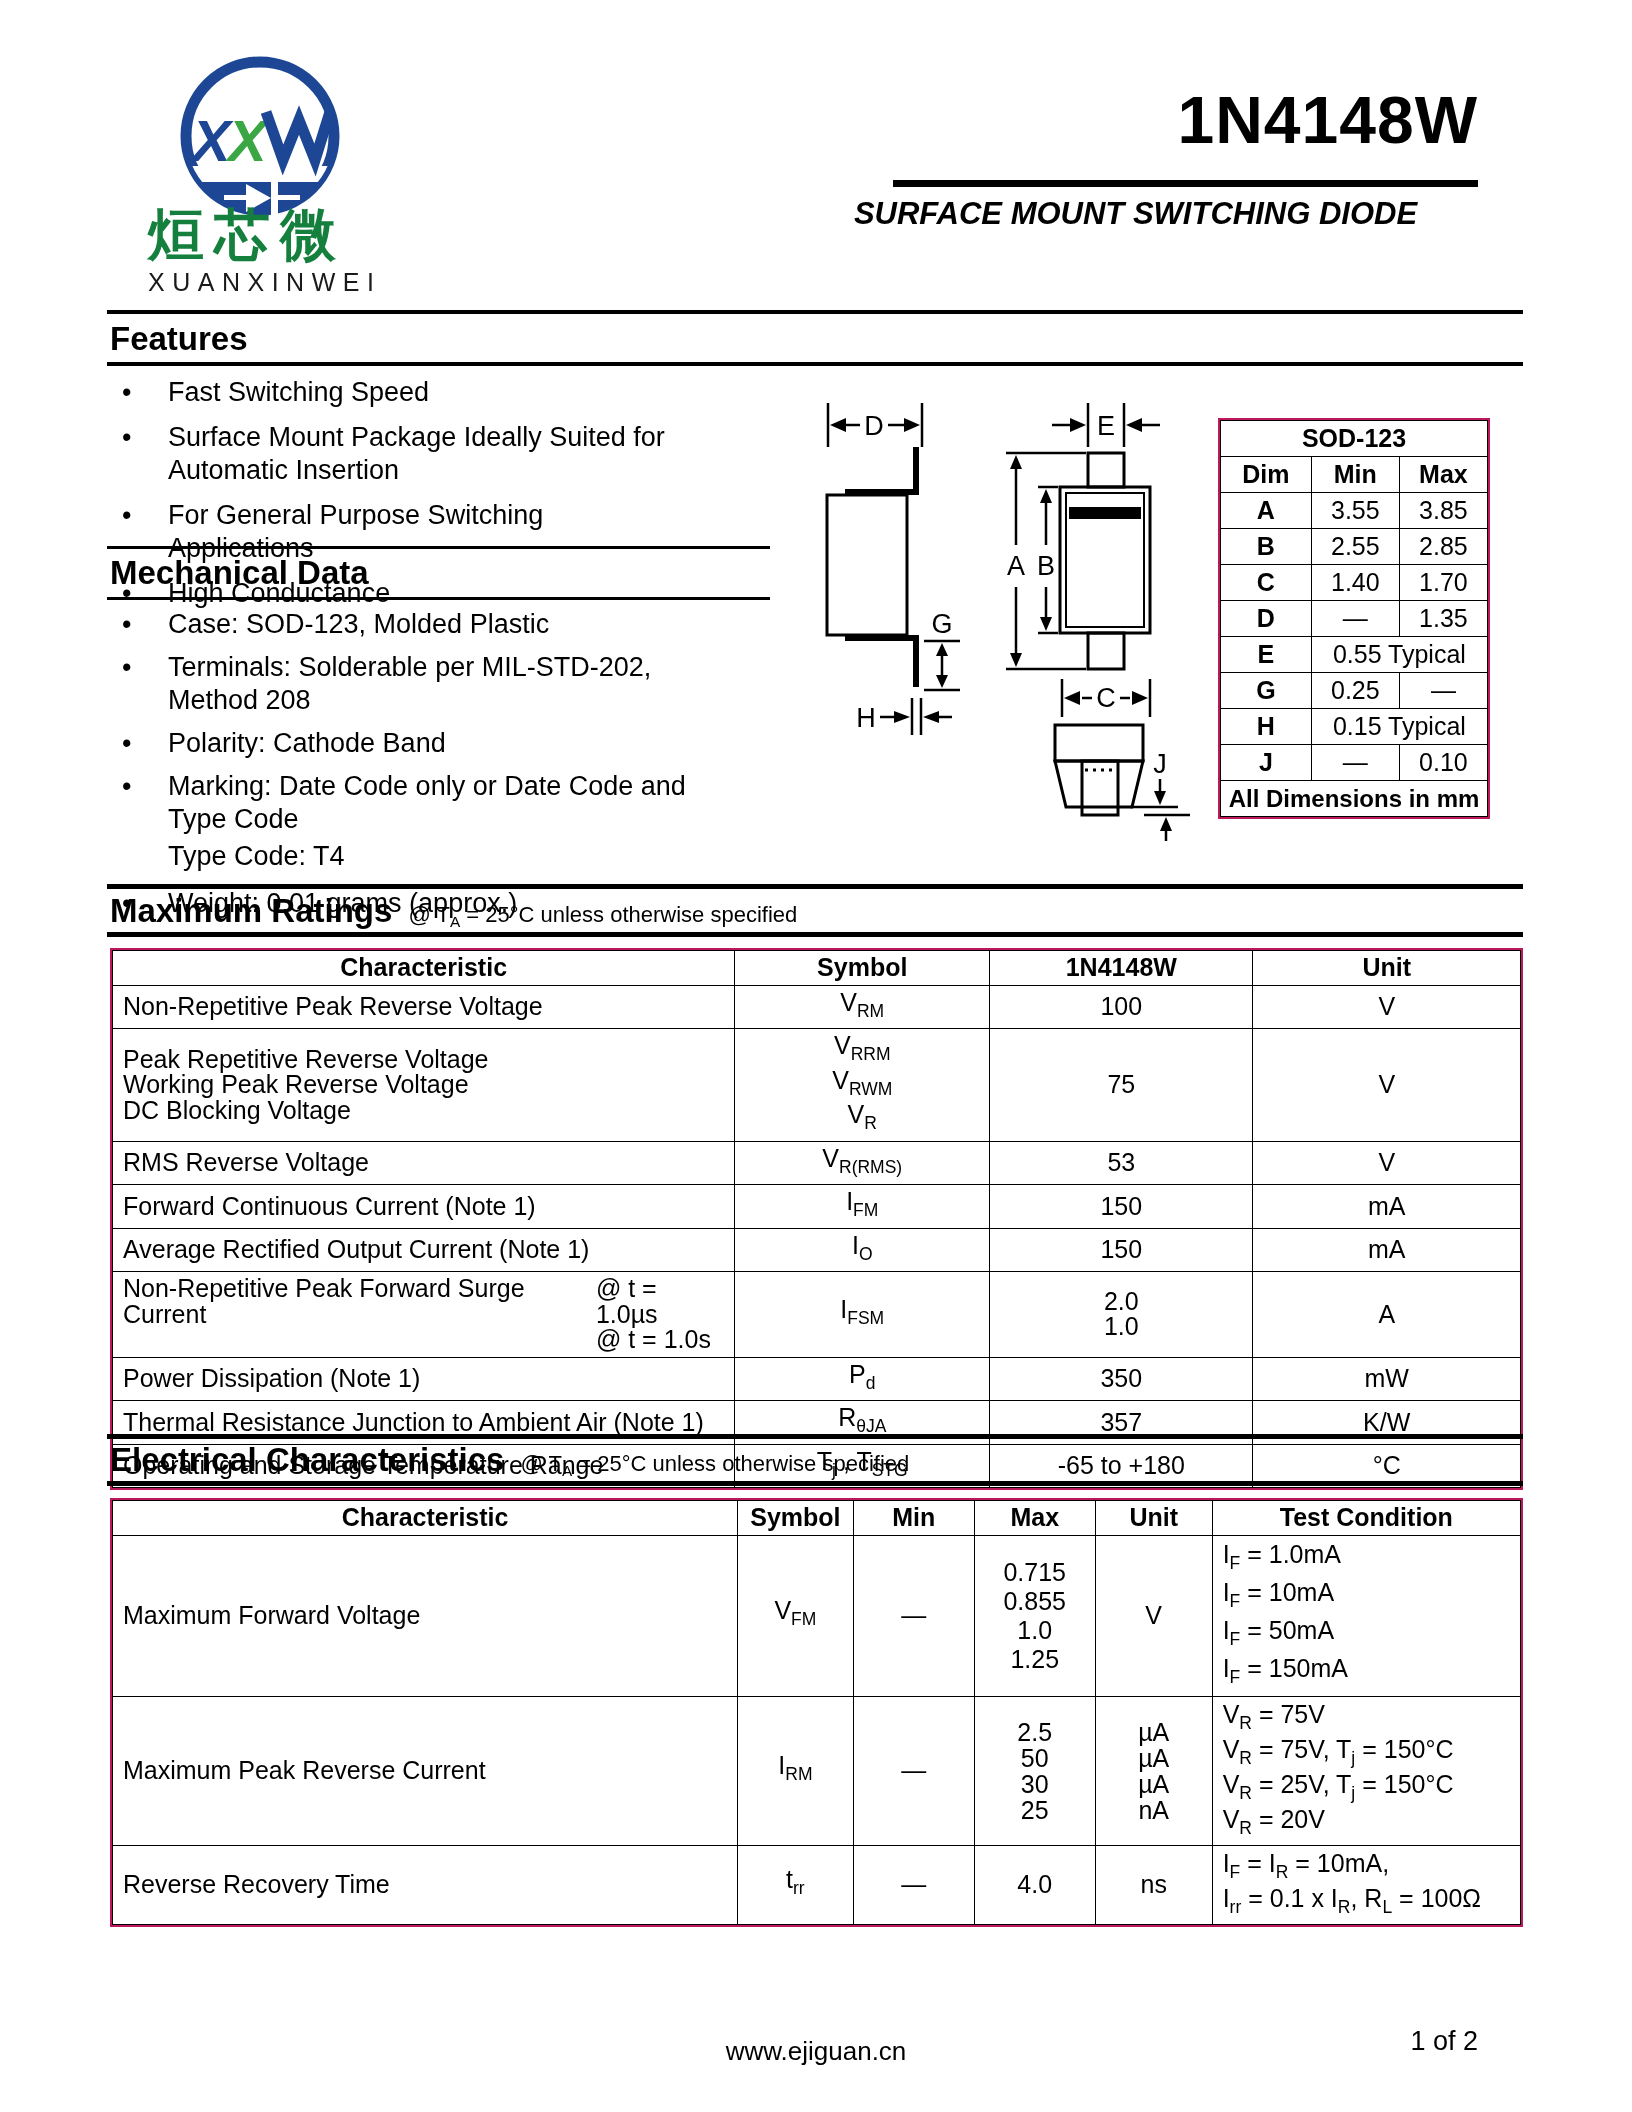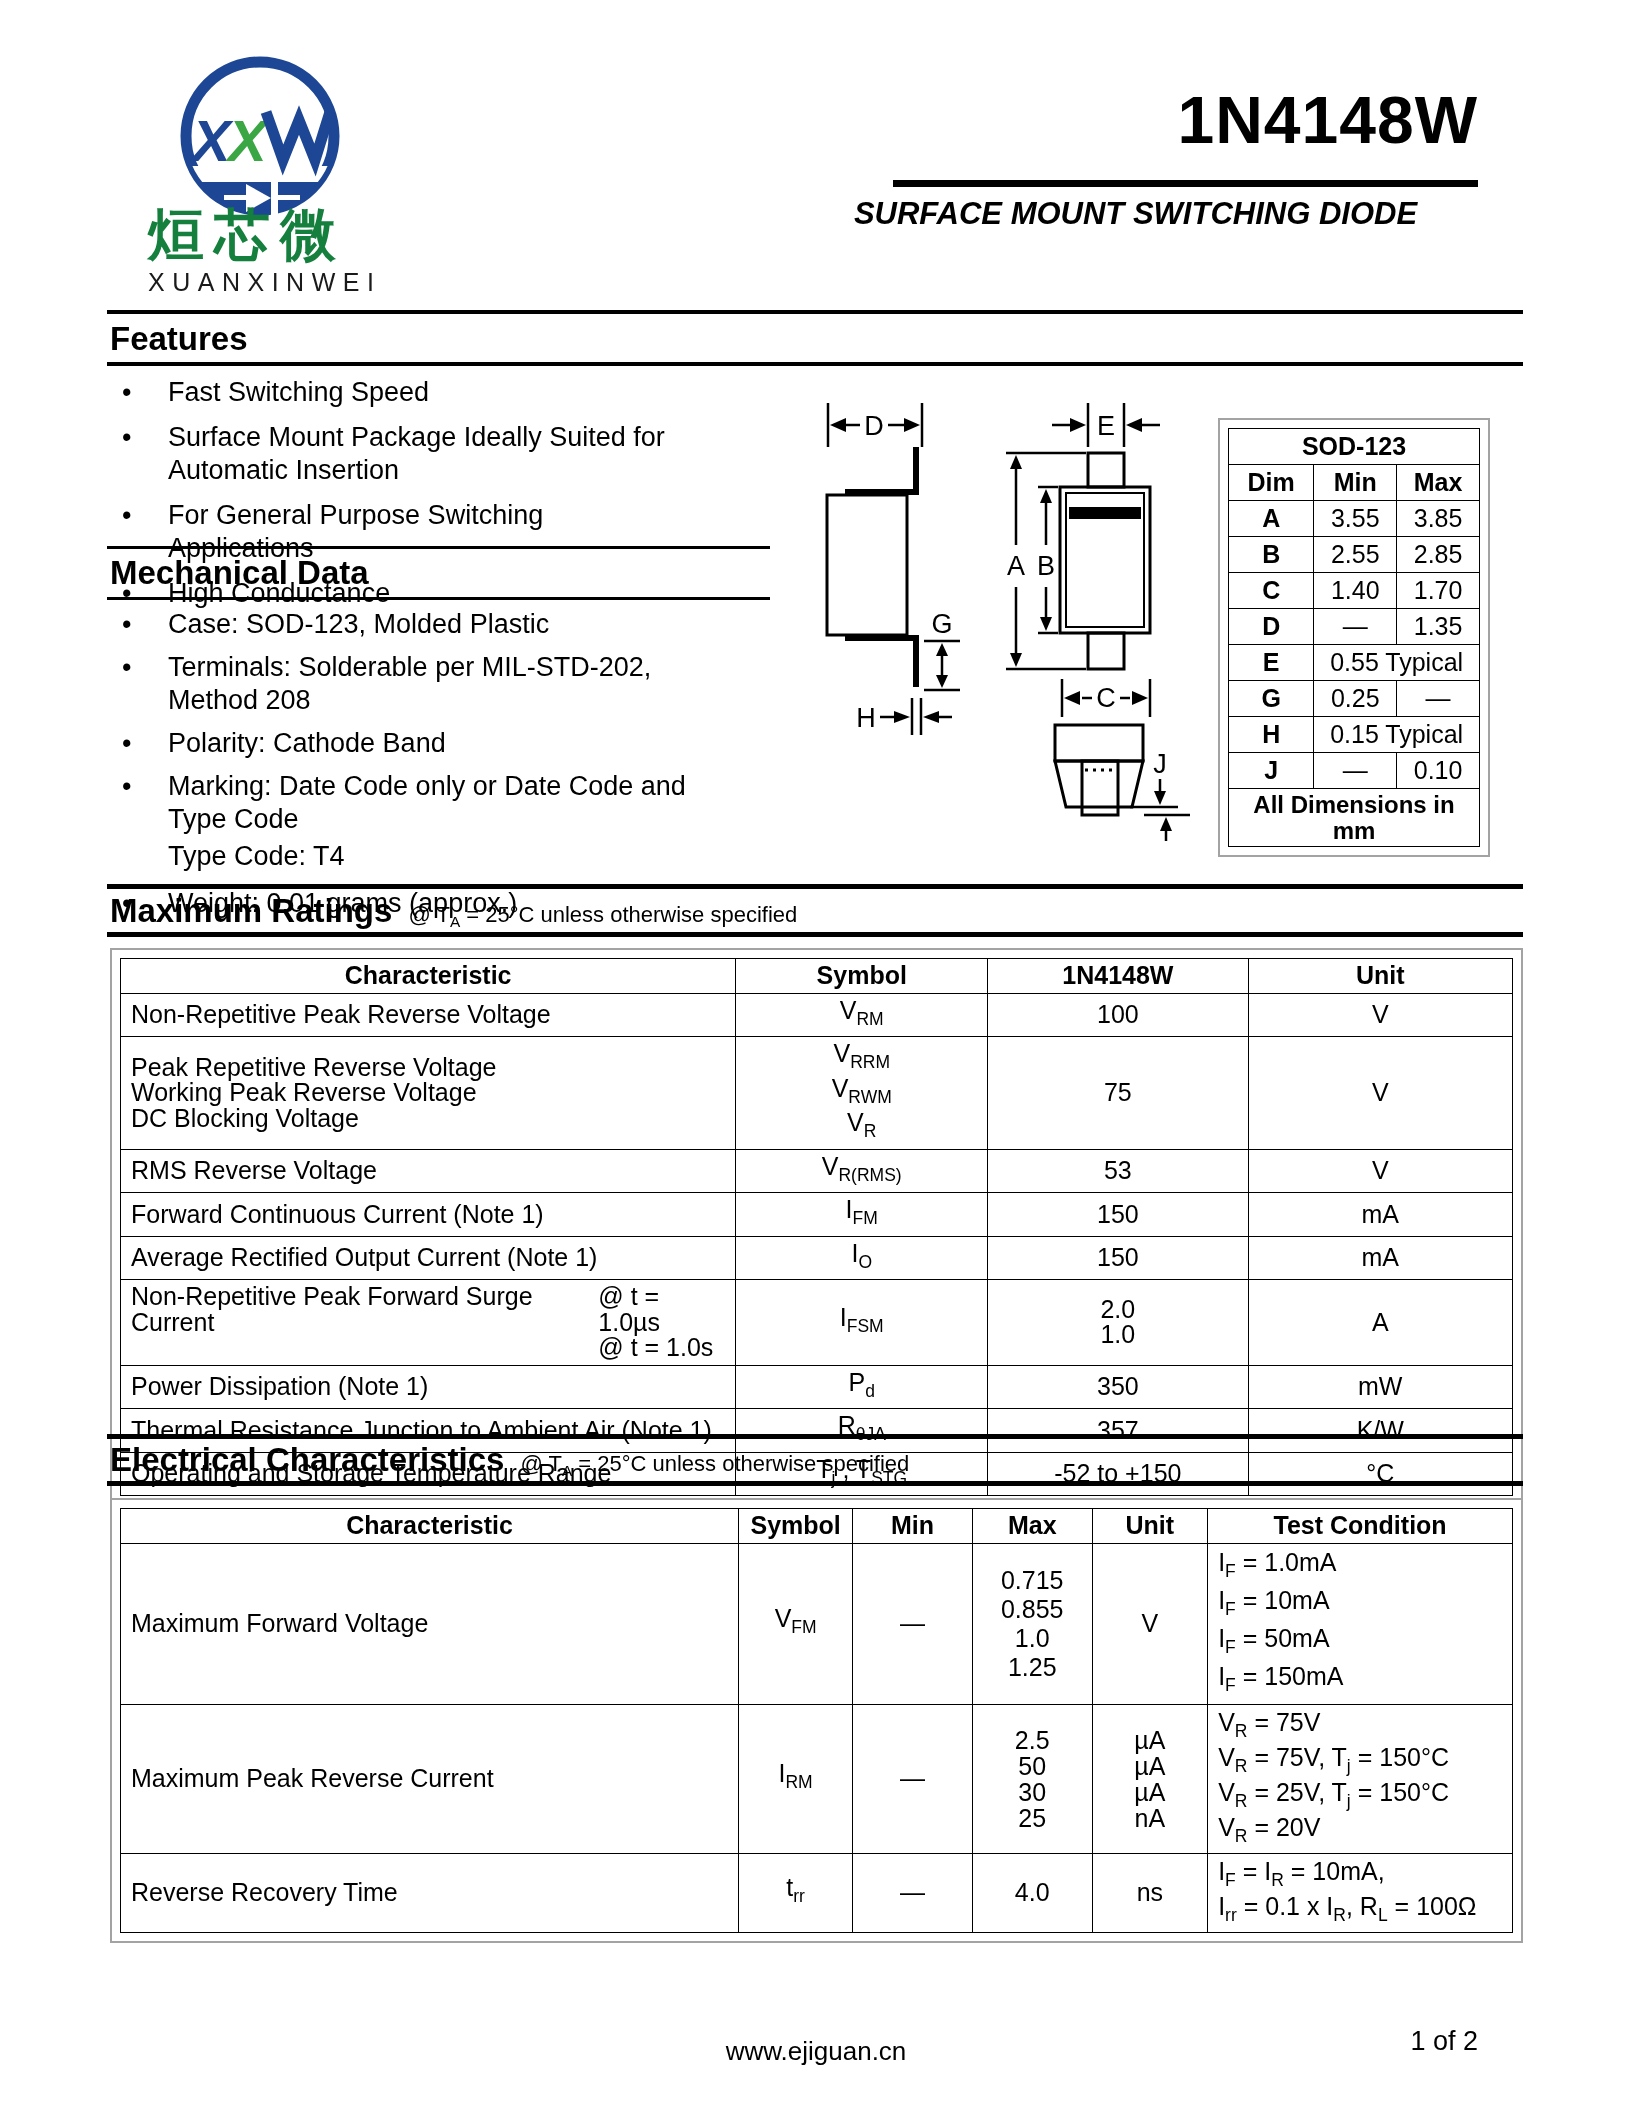--- a/index.html
+++ b/index.html
@@ -25,21 +25,21 @@
   .sec-cond sub { font-size:70%; }
 
   
   .blist { font-size:27px; line-height:33px; }
   .bitem { display:flex; margin-bottom:12px; }
   .bdot  { width:58px; flex:0 0 58px; text-align:left; padding-left:12px; }
   .btext { flex:1; }
   .plain-line { font-size:27px; line-height:33px; padding-left:58px; }
 
   
-  .tblwrap { border:2px solid #a3a3a3; padding:8px; background:#fff; }
+  .tblwrap { border:2px solid #be185d; padding:0; background:#fff; }
   .tblwrap table { width:100%; border-collapse:collapse; table-layout:fixed;
                    font-size:25px; line-height:25.5px; }
   .tblwrap th, .tblwrap td { border:1.5px solid #000; padding:4px 10px; vertical-align:middle; }
   .tblwrap th { font-weight:bold; text-align:center; }
   td.c-left { text-align:left; }
   td.c-mid  { text-align:center; }
   .pre { white-space:pre-line; }
   sub { font-size:70%; }
   .surge-wrap { display:flex; justify-content:space-between; }
   .surge-cond { white-space:pre-line; text-align:left; padding-right:4px; }
@@ -383,21 +383,21 @@
       </tr>
       <tr>
         <td class="c-left">Thermal Resistance Junction to Ambient Air (Note 1)</td>
         <td class="c-mid">R<sub>θJA</sub></td>
         <td class="c-mid">357</td>
         <td class="c-mid">K/W</td>
       </tr>
       <tr>
         <td class="c-left">Operating and Storage Temperature Range</td>
         <td class="c-mid">T<sub>j</sub> , T<sub>STG</sub></td>
-        <td class="c-mid">-52 to +150</td>
+        <td class="c-mid">-65 to +180</td>
         <td class="c-mid">°C</td>
       </tr>
     </tbody>
       </table>
   </div>
 
   <div class="abs dblrule-a" style="left:107px; top:1434px; width:1416px;"></div>
   <div class="abs" style="left:110px; top:1441px; display:flex; align-items:baseline;">
     <span class="sec-title">Electrical Characteristics</span>
     <span class="sec-cond">@ T<sub>A</sub> = 25°C unless otherwise specified</span>

